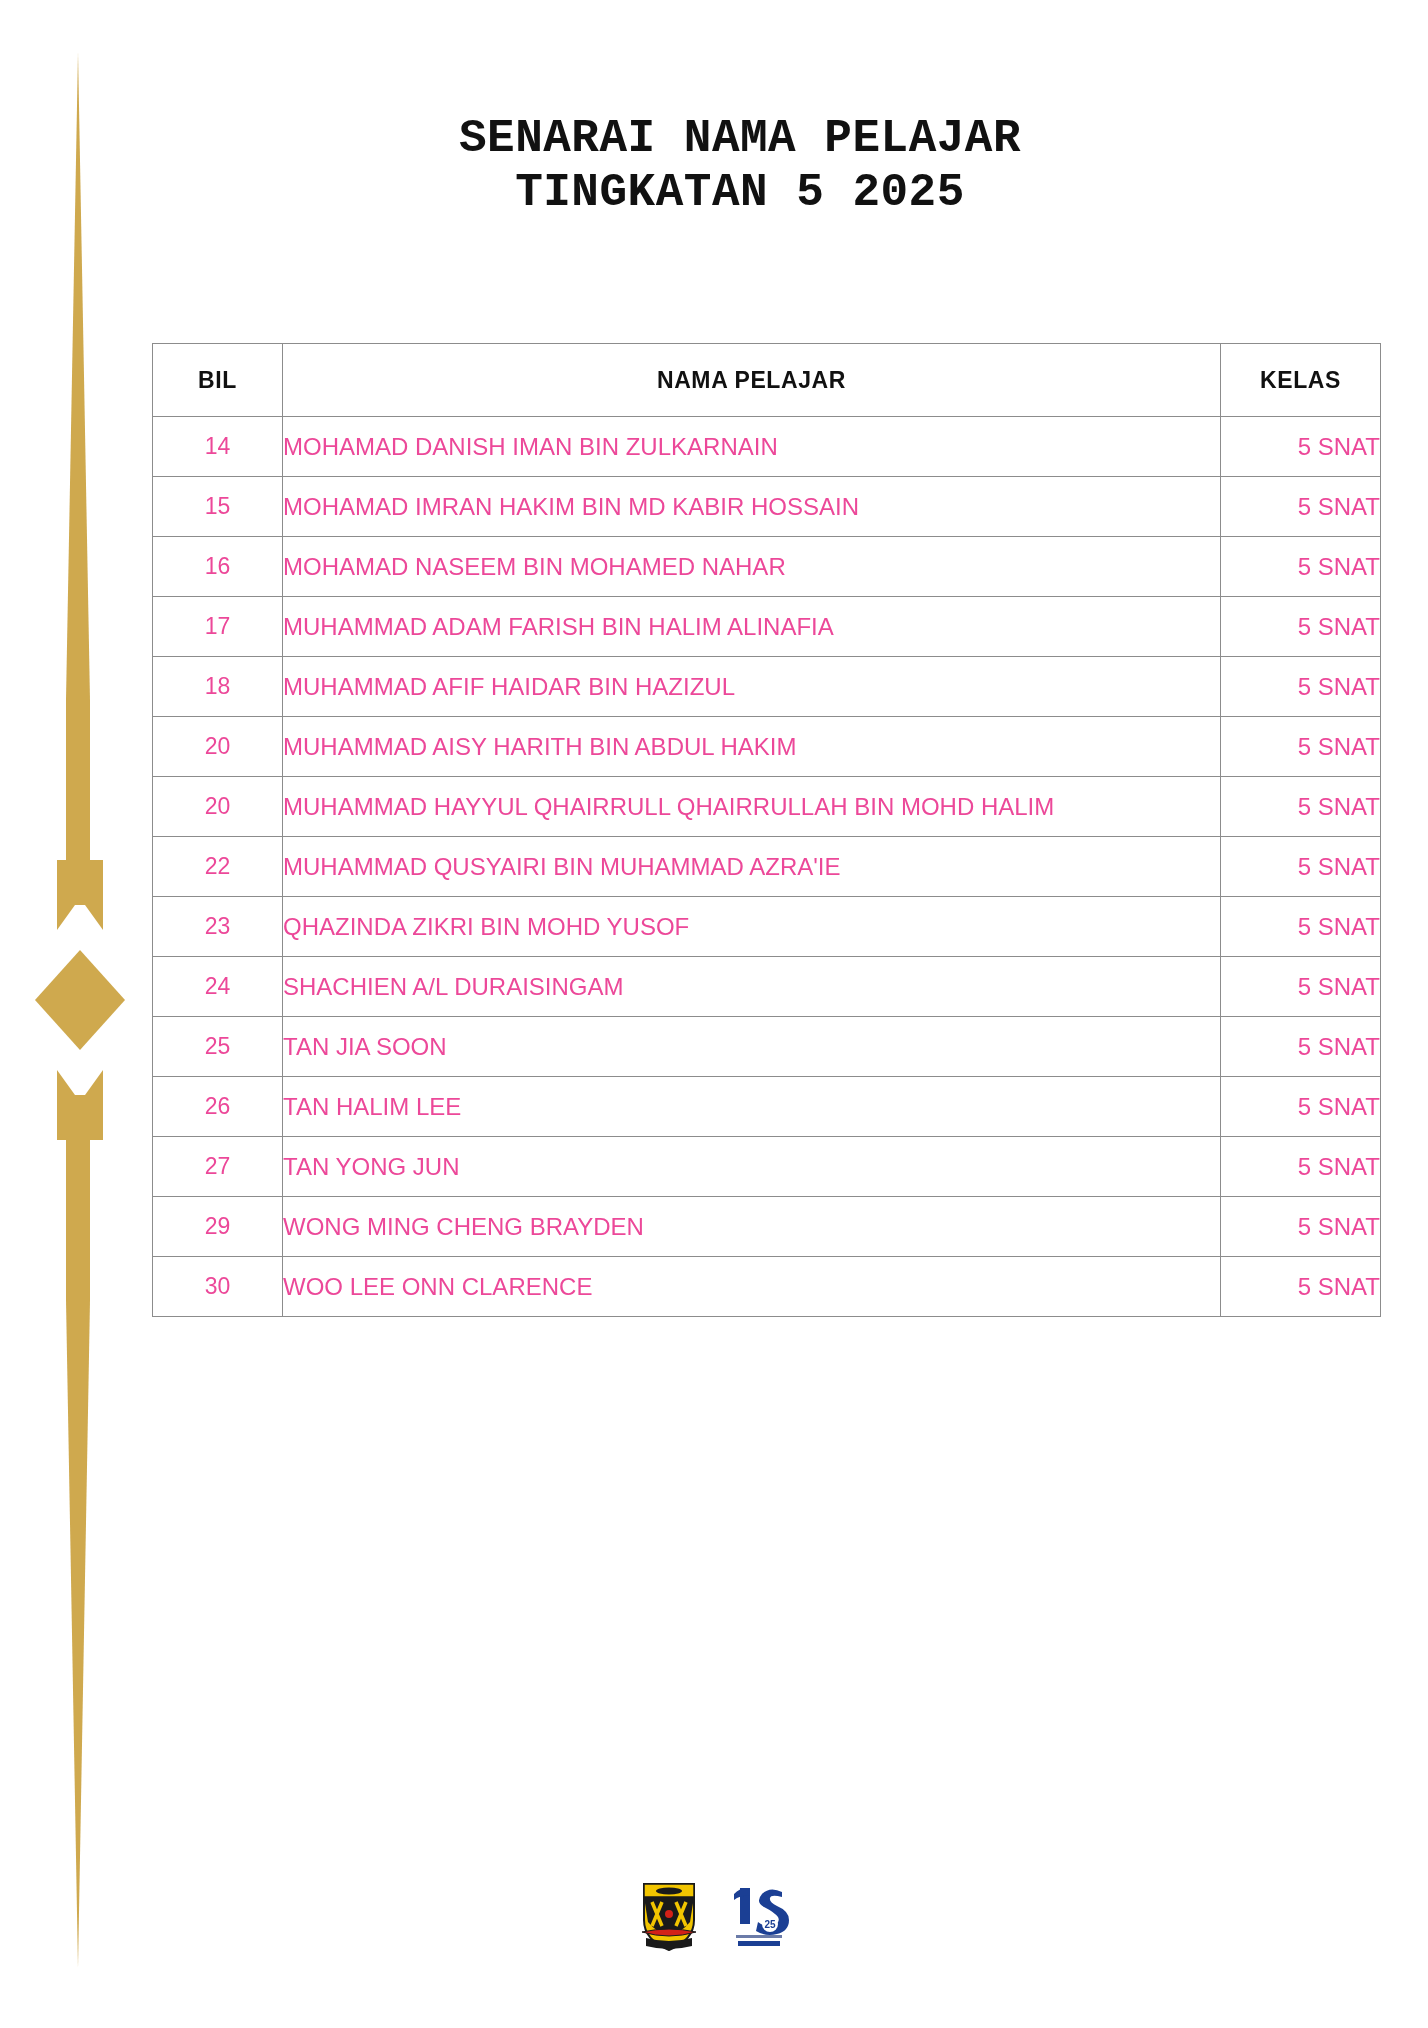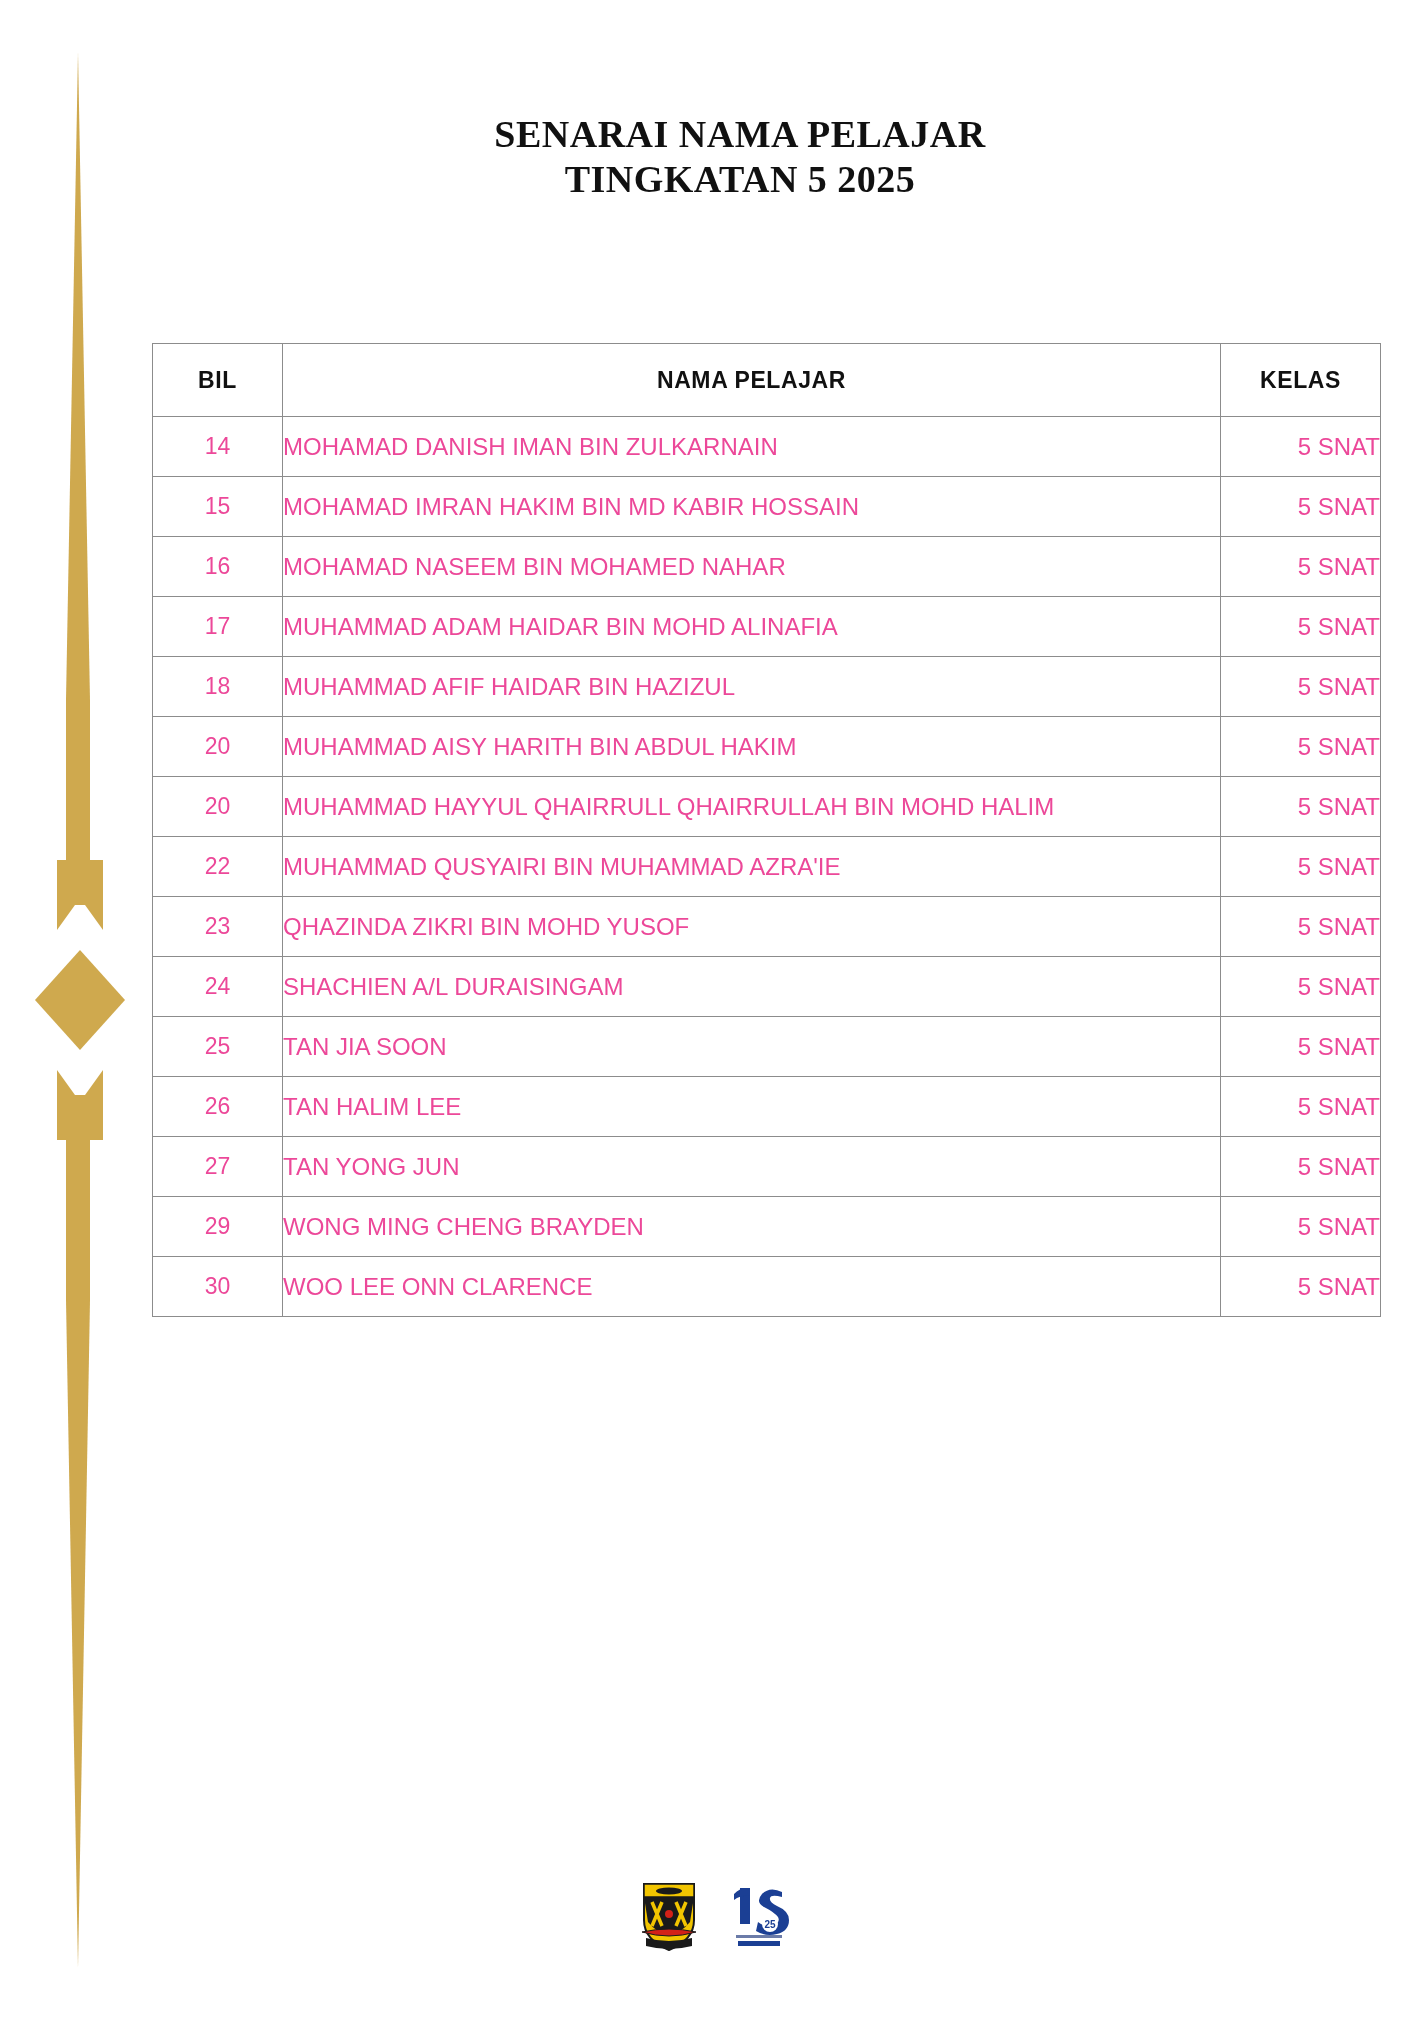--- a/index.html
+++ b/index.html
@@ -32,23 +32,23 @@
 
   
   .title-block {
     position: absolute;
     left: 160px;
     top: 112px;
     width: 1160px;
     text-align: center;
   }
   .title-line {
-    font-family: Liberation Serif, serif;
+    font-family: Liberation Mono, monospace;
     font-weight: bold;
-    font-size: 38px;
+    font-size: 46px;
     letter-spacing: 0.5px;
     line-height: 1.18;
     color: #111111;
     white-space: nowrap;
   }
 
   
   .table-wrap {
     position: absolute;
     left: 152px;
@@ -163,21 +163,21 @@
             <td class="nama">MOHAMAD IMRAN HAKIM BIN MD KABIR HOSSAIN</td>
             <td class="kelas">5 SNAT</td>
           </tr>
           <tr>
             <td class="bil">16</td>
             <td class="nama">MOHAMAD NASEEM BIN MOHAMED NAHAR</td>
             <td class="kelas">5 SNAT</td>
           </tr>
           <tr>
             <td class="bil">17</td>
-            <td class="nama">MUHAMMAD ADAM HAIDAR BIN MOHD ALINAFIA</td>
+            <td class="nama">MUHAMMAD ADAM FARISH BIN HALIM ALINAFIA</td>
             <td class="kelas">5 SNAT</td>
           </tr>
           <tr>
             <td class="bil">18</td>
             <td class="nama">MUHAMMAD AFIF HAIDAR BIN HAZIZUL</td>
             <td class="kelas">5 SNAT</td>
           </tr>
           <tr>
             <td class="bil">20</td>
             <td class="nama">MUHAMMAD AISY HARITH BIN ABDUL HAKIM</td>

